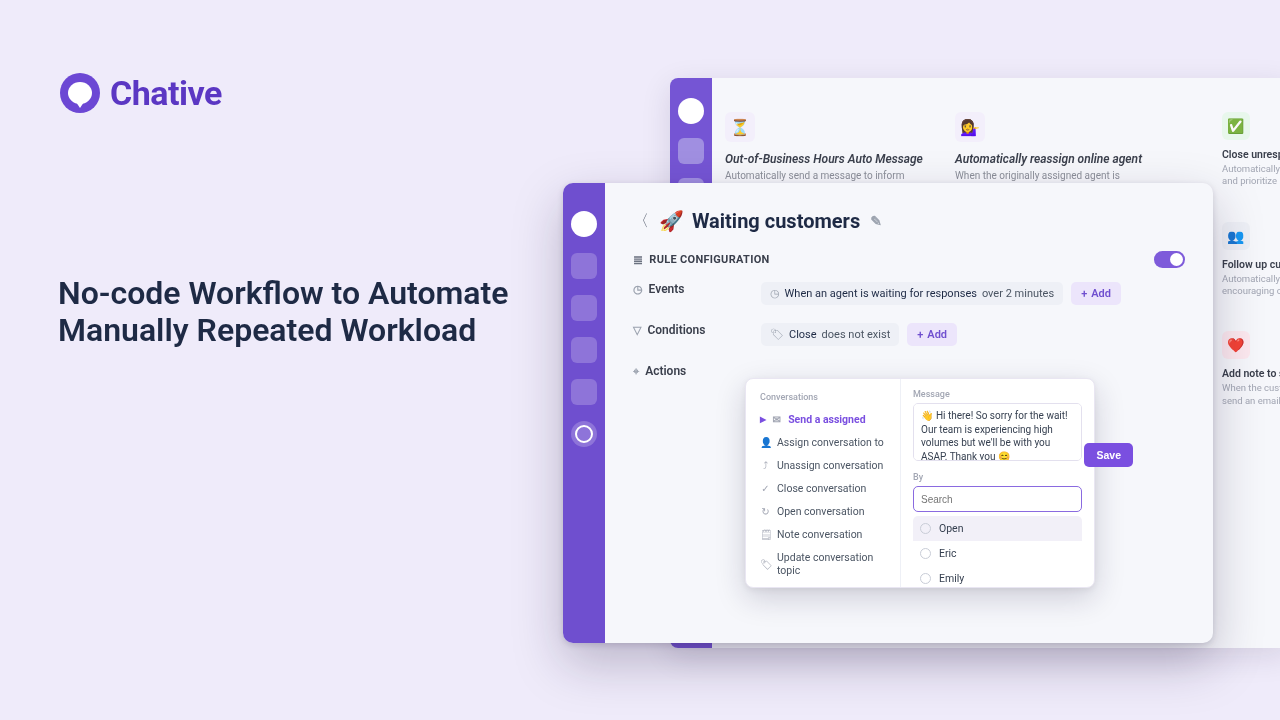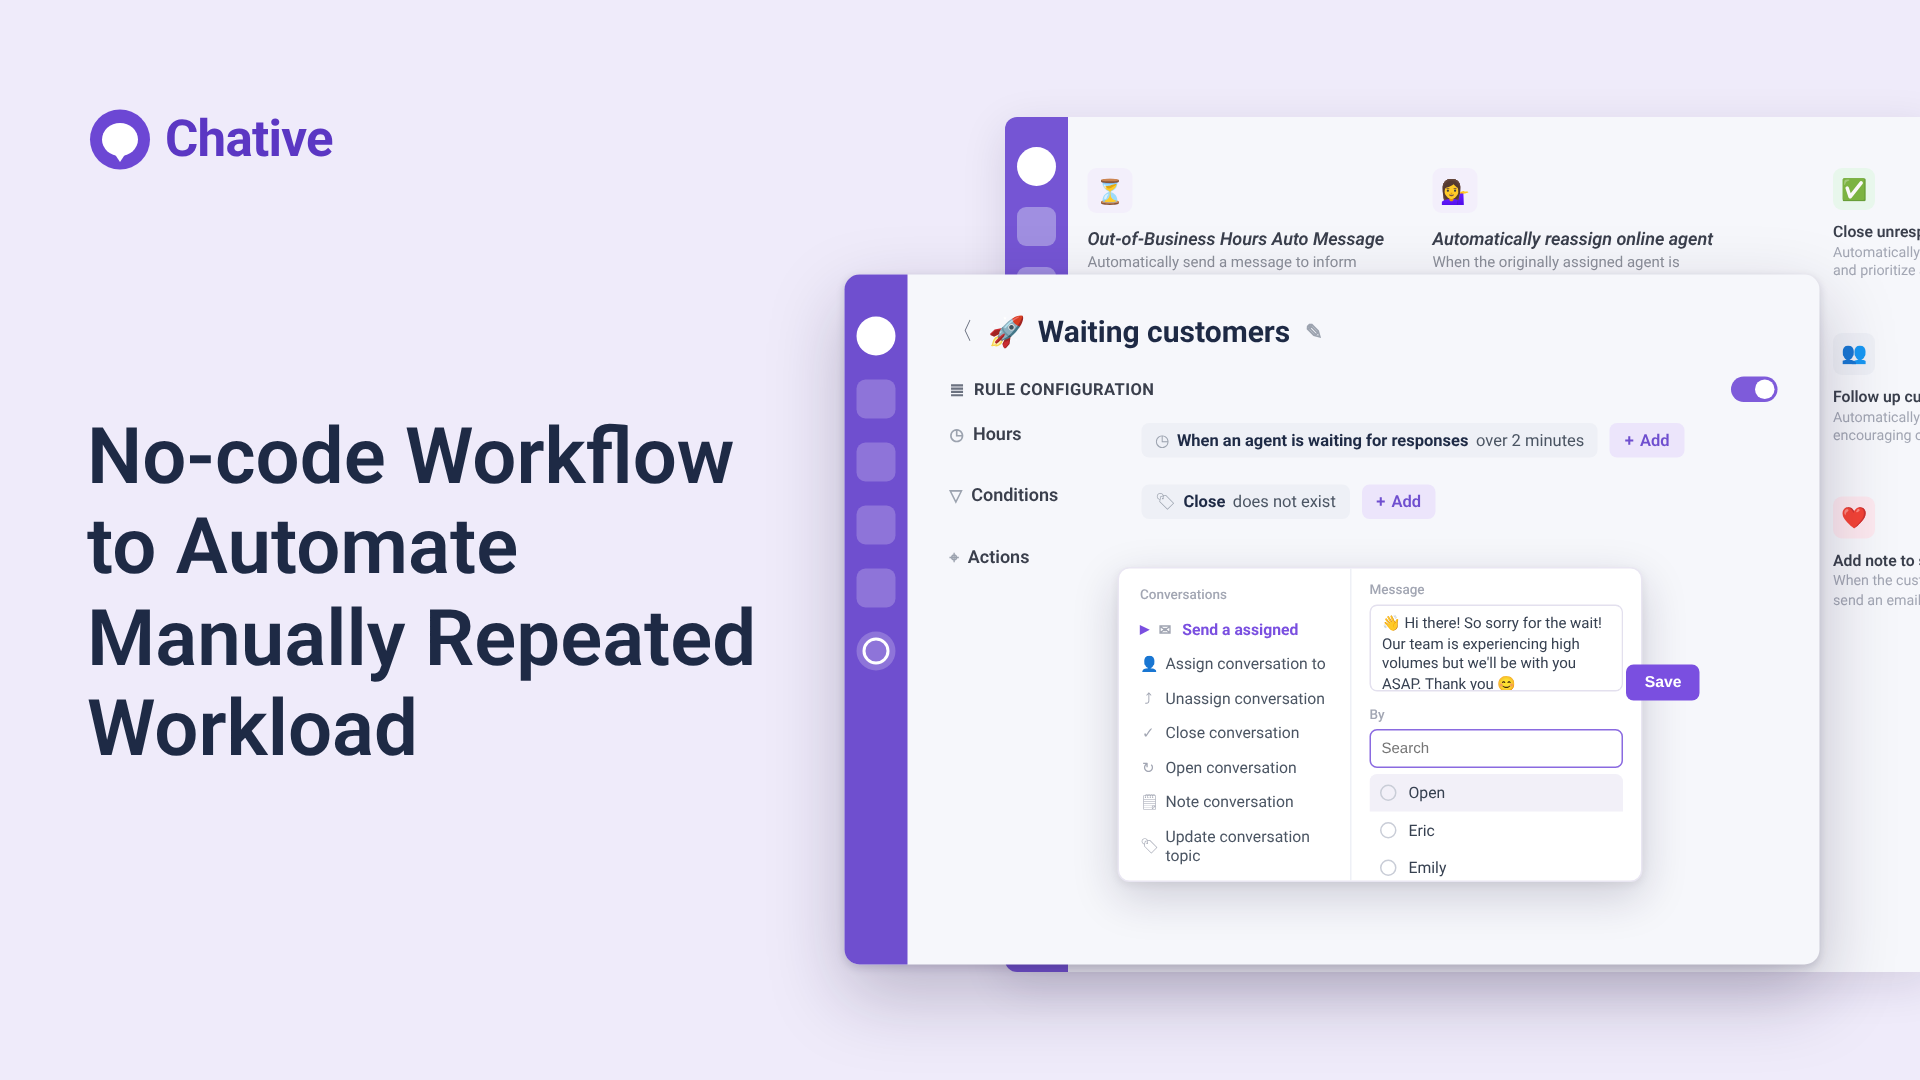--- a/index.html
+++ b/index.html
@@ -50,21 +50,21 @@
     color: #5B37C3;
     letter-spacing: -0.5px;
   }
 
   
   .headline {
     position: absolute;
     left: 58px;
     top: 275px;
     max-width: 460px;
-    font-size: 52px;
+    font-size: 32px;
     font-weight: 600;
     line-height: 1.16;
     color: #1E2A45;
   }
 
   
   .bg-shell {
     position: absolute;
     left: 670px;
     top: 78px;
@@ -205,21 +205,21 @@
   .cfg-label .lil-ic{font-size:11px;color:#9CA3AF}
   .chips{display:flex;align-items:center;gap:8px;flex-wrap:wrap}
   .chip{
     background:#EEF0F6;
     border-radius:5px;
     padding:5px 9px;
     font-size:11px;
     color:#4B5563;
     display:flex;align-items:center;gap:5px;
   }
-  .chip .bold{font-weight:700;color:#1E2A45}
+  .chip .bold{font-weight:400;color:#1E2A45}
   .chip .lil-ic{font-size:11px;color:#9CA3AF}
   .add-chip{
     background:#ECE5FB;
     color:#6F4FCF;
     font-weight:600;
     border-radius:5px;
     padding:5px 10px;
     font-size:11px;
     cursor:pointer;
     display:flex;align-items:center;gap:4px;
@@ -414,21 +414,21 @@
       <div class="label">
         <span class="sliders-ic">≣</span>
         <span>RULE CONFIGURATION</span>
       </div>
       <div class="toggle"></div>
     </div>
 
     <div class="cfg-row">
       <div class="cfg-label">
         <span class="lil-ic">◷</span>
-        <span>Hours</span>
+        <span>Events</span>
       </div>
       <div class="chips">
         <div class="chip">
           <span class="lil-ic">◷</span>
           <span class="bold">When an agent is waiting for responses</span>
           <span>over 2 minutes</span>
         </div>
         <div class="add-chip">
           <span>+</span>
           <span>Add</span>

